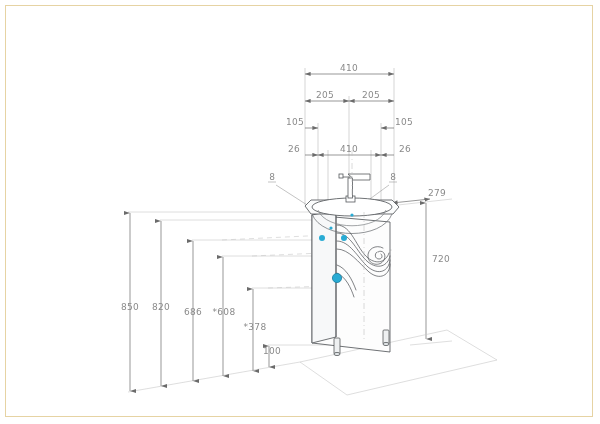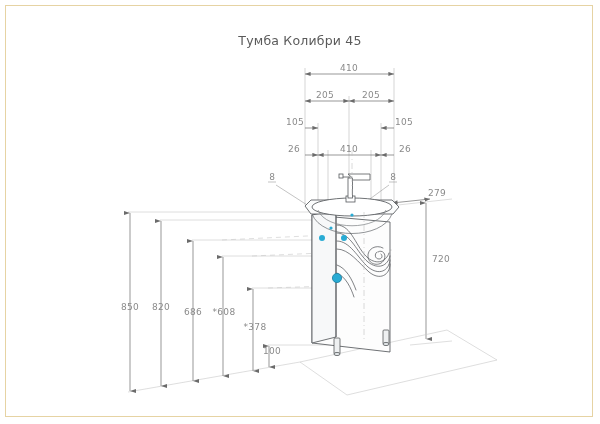--- a/index.html
+++ b/index.html
@@ -47,21 +47,20 @@
     fill:#8a8a8a;
   }
 </style>
 </head>
 <body>
 
 <div id="sheet">
 
   <div id="frame"></div>
 
-  <div id="title">Тумба Колибри 45</div>
 
   <svg width="600" height="424" viewBox="0 0 600 424">
     <defs>
       <marker id="ah" markerWidth="9" markerHeight="9" refX="8" refY="3" orient="auto" markerUnits="strokeWidth">
         <path d="M0,0 L8,3 L0,6 z" fill="#6b6b6b"></path>
       </marker>
       <marker id="ahr" markerWidth="9" markerHeight="9" refX="0" refY="3" orient="auto" markerUnits="strokeWidth">
         <path d="M8,0 L0,3 L8,6 z" fill="#6b6b6b"></path>
       </marker>
       <marker id="avd" markerWidth="7" markerHeight="10" refX="3" refY="9" orient="auto" markerUnits="strokeWidth">

